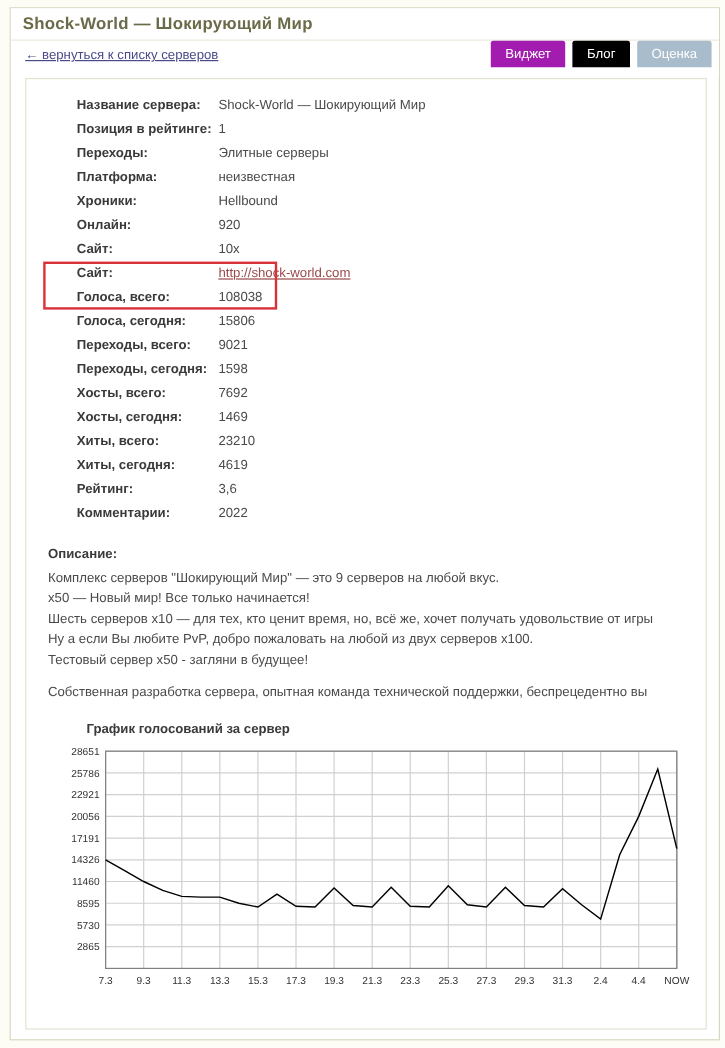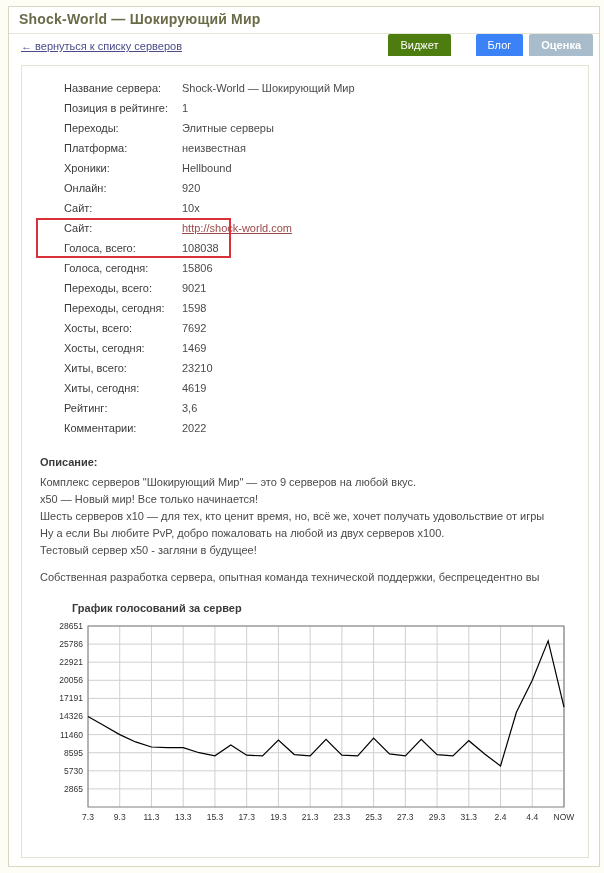--- a/index.html
+++ b/index.html
@@ -68,32 +68,30 @@
     top: 0px;
     display: flex;
     gap: 6px;
   }
   .tab {
     height: 22px;
     line-height: 22px;
     padding: 0 12px;
     font-size: 11px;
     color: #ffffff;
-    background: #4d7c0f;
+    background: #a21caf;
     border-radius: 2px 2px 0 0;
     cursor: pointer;
     white-space: nowrap;
   }
   .tab.alt {
-    background: #3b82f6;
-    margin-left: 19px;
+    background: #000000;
   }
   .tab.alt2 {
     background: #a9bccb;
-    font-weight: bold;
   }
   .content {
     position: absolute;
     left: 12px;
     right: 10px;
     top: 58px;
     bottom: 8px;
     border: 1px solid #e3e3d2;
     background: #ffffff;
     overflow: hidden;
@@ -106,21 +104,21 @@
   .info-row {
     position: relative;
     height: 20px;
     line-height: 20px;
     font-size: 11px;
   }
   .info-label {
     display: inline-block;
     width: 118px;
     color: #3a3a3a;
-    font-weight: normal;
+    font-weight: bold;
     vertical-align: top;
     padding-left: 24px;
   }
   .info-value {
     display: inline-block;
     color: #4a4a4a;
     vertical-align: top;
   }
   .info-value.link {
     color: #9a4a4a;

